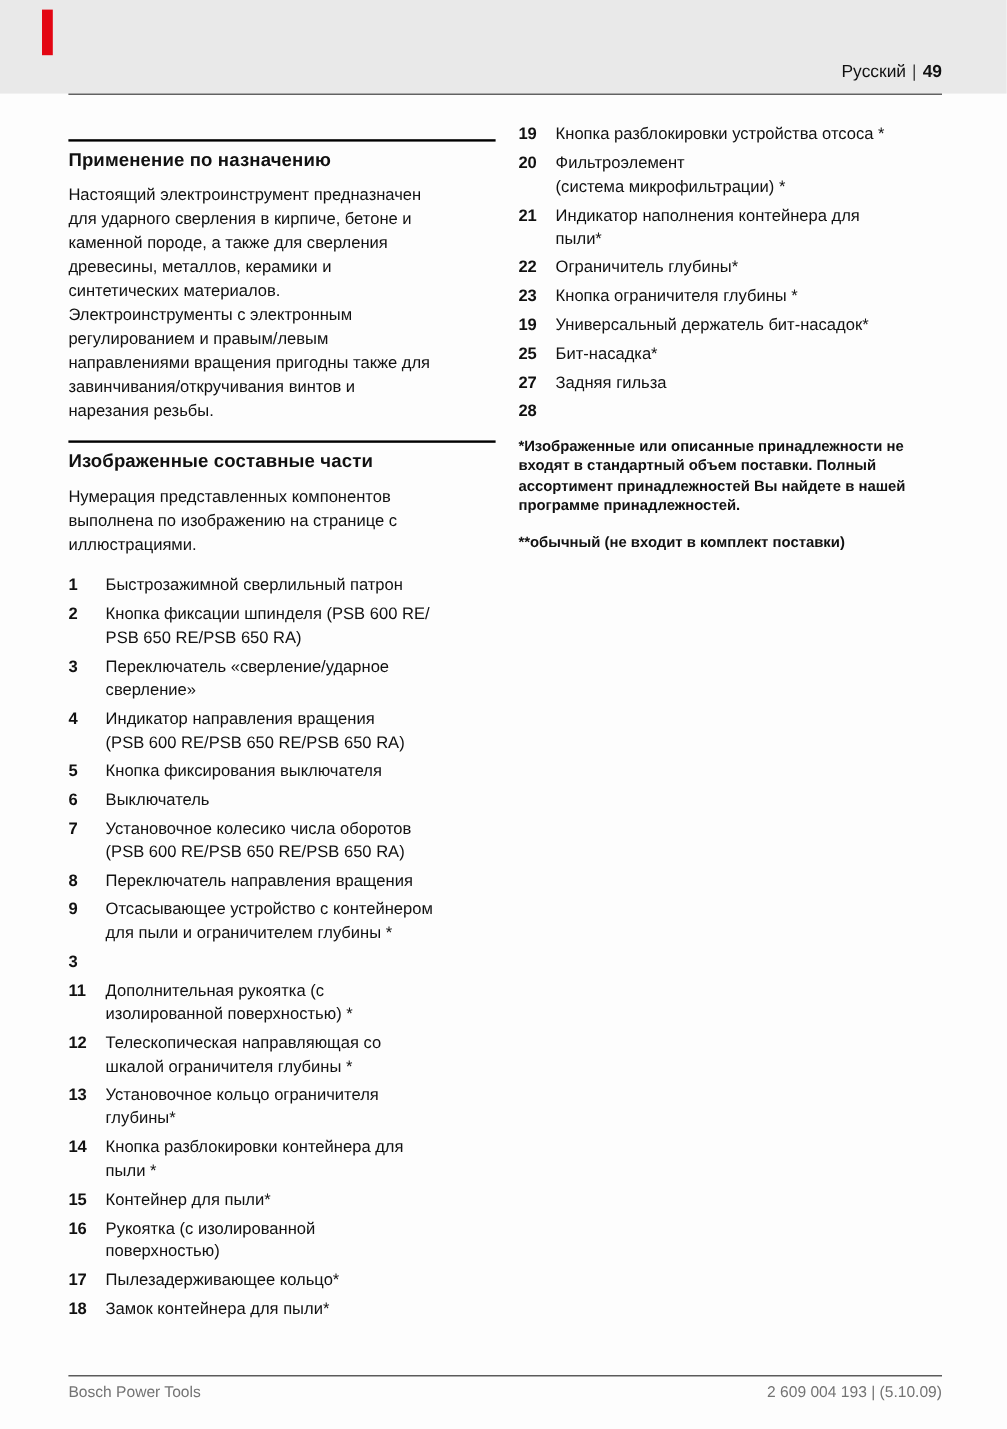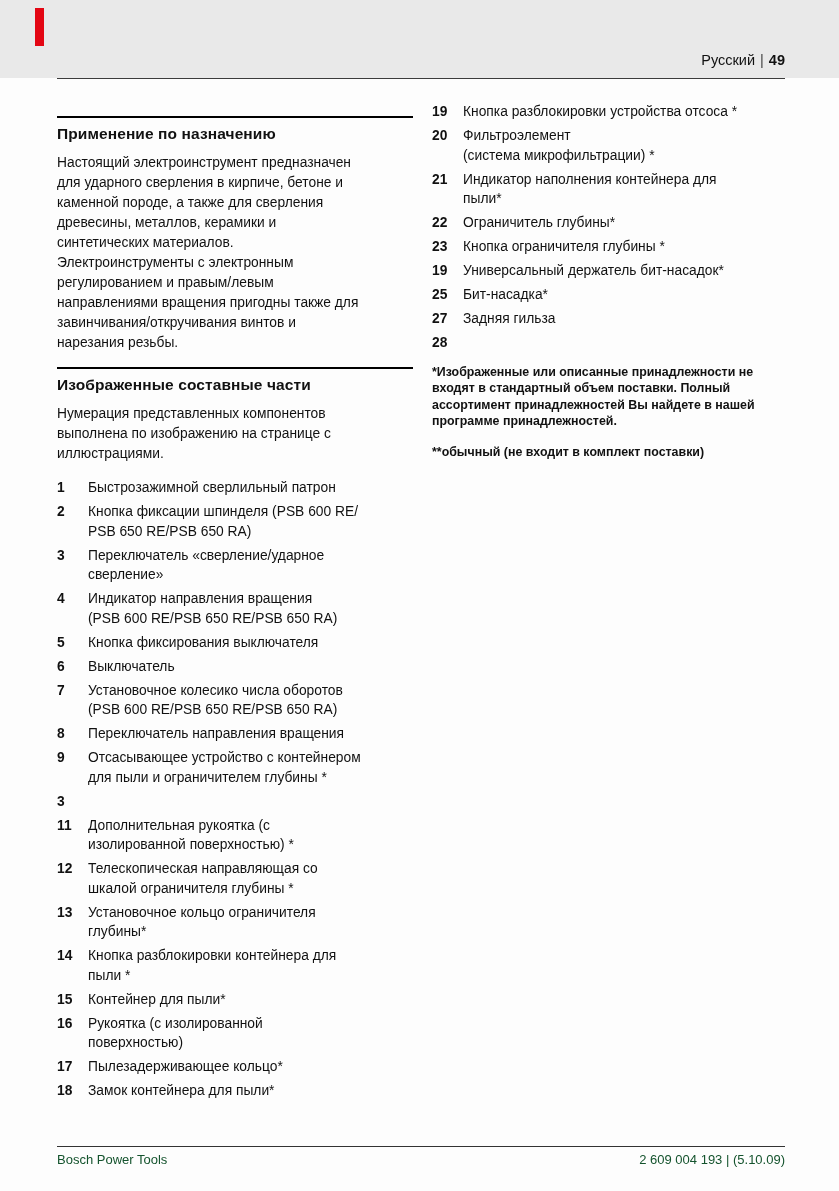--- a/index.html
+++ b/index.html
@@ -66,21 +66,21 @@
     margin-top:11px;
   }
   .footnote.second { margin-top:14px; }
   .footer-rule {
     position:absolute; top:1146px; left:57px; width:728px; height:0;
     border-top:1px solid #333;
   }
   .footer {
     position:absolute; top:1152px; left:57px; width:728px;
     display:flex; justify-content:space-between;
-    font-size:13px; color:#14532d;
+    font-size:13px; color:#737373;
   }
 </style>
 </head>
 <body>
 
 <div class="top-band"></div>
 <div class="red-bar"></div>
 
 <div class="page-header">
   <span>Русский</span><span class="divider">|</span><span class="pageno">49</span>

